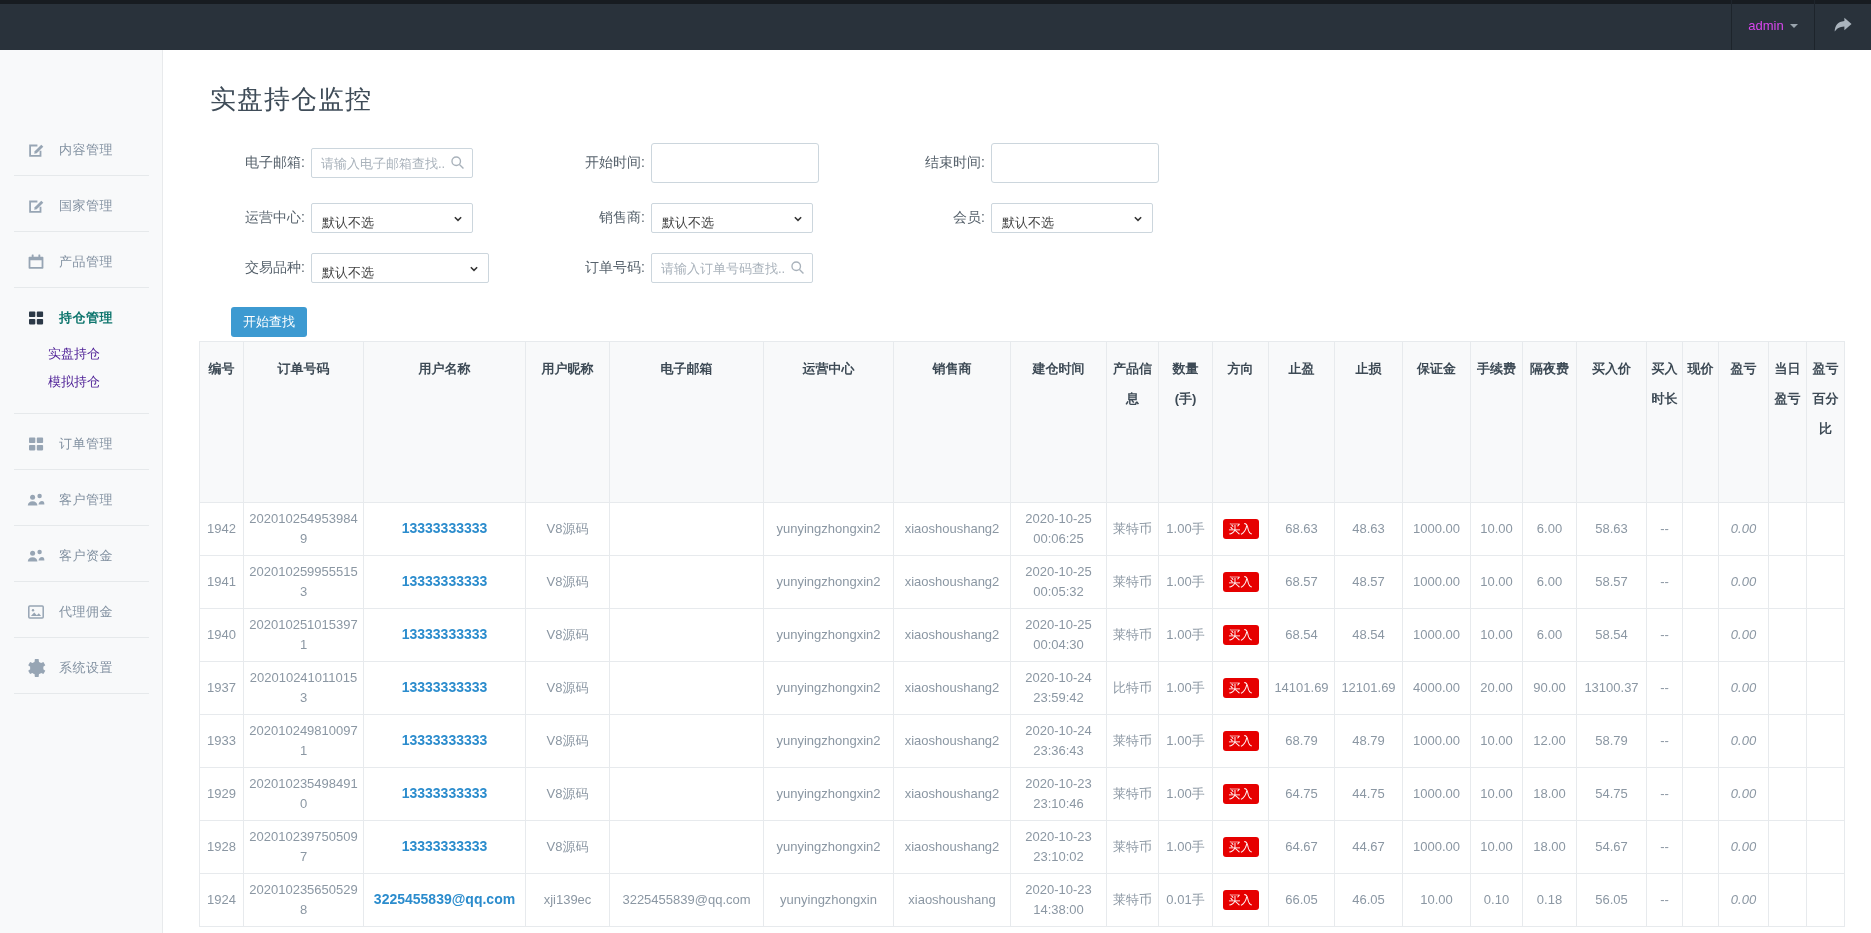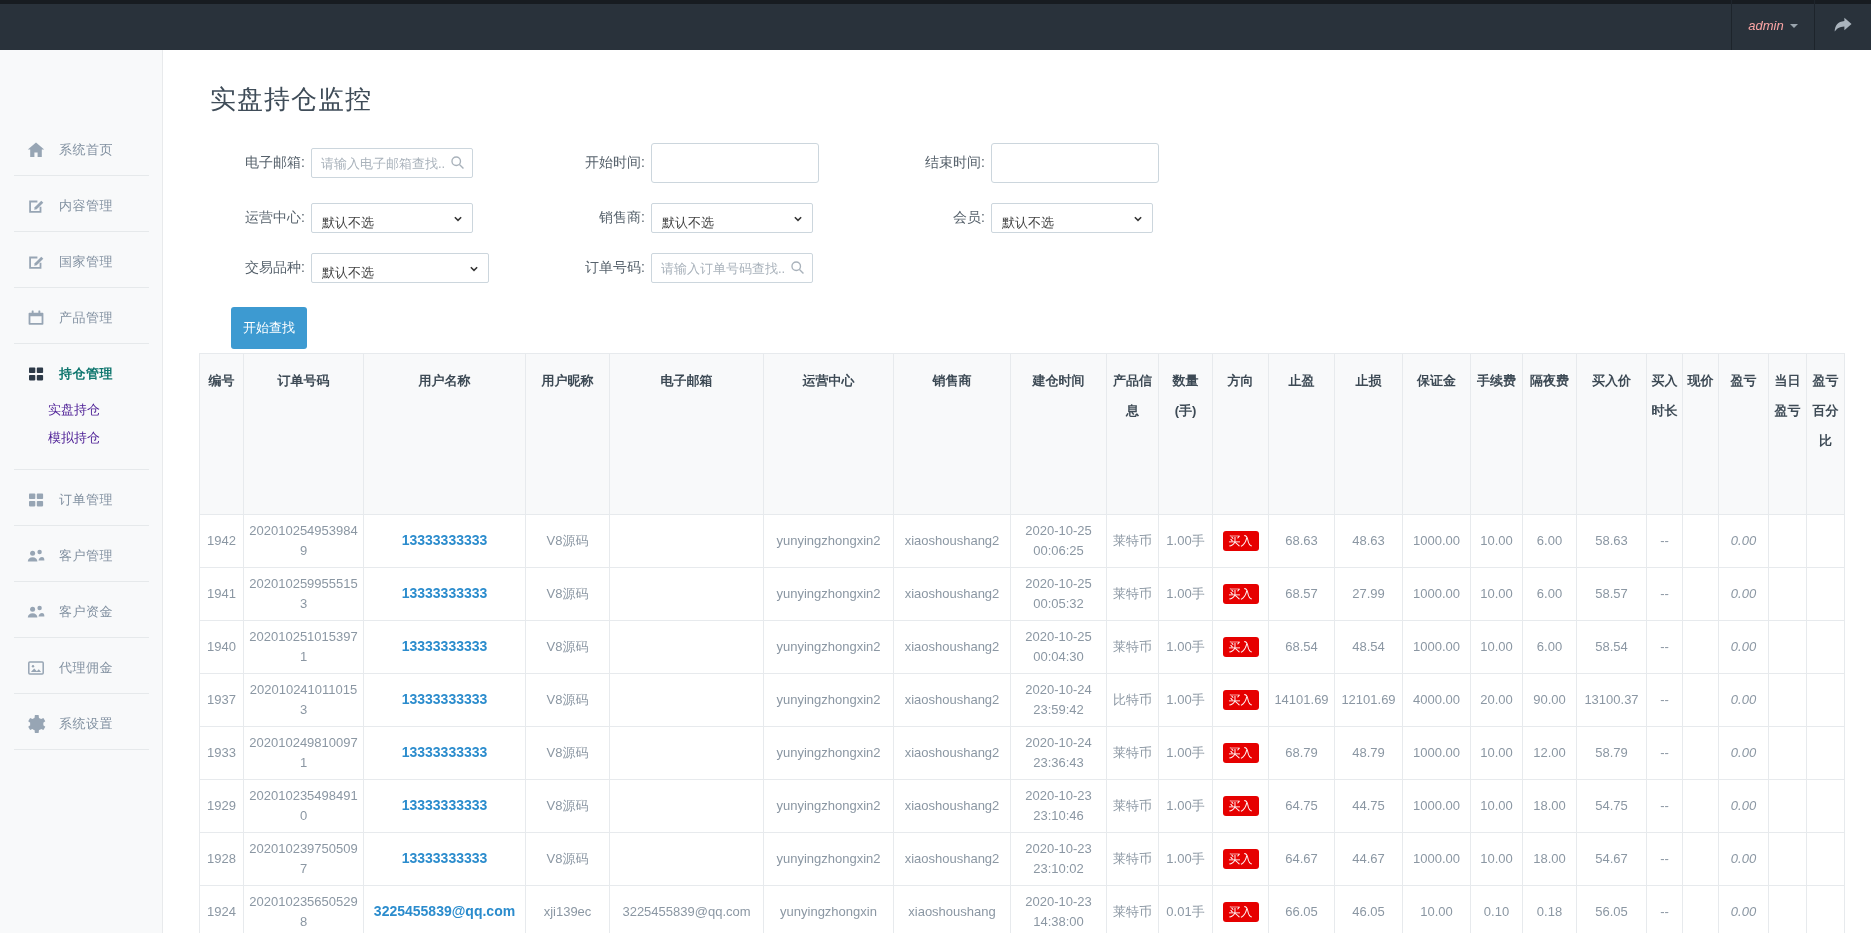--- a/index.html
+++ b/index.html
@@ -11,21 +11,21 @@
   }
   
   .topbar {
     height:50px; background:#29323b;
     box-shadow: inset 0 4px 0 0 #171c21;
     display:flex; justify-content:flex-end; align-items:stretch;
   }
   .user-box {
     width:84px; display:flex; align-items:center; justify-content:center; gap:6px;
     border-left:1px solid #1d242b; border-right:1px solid #1d242b;
-    color:#fca5a5; font-size:13px; cursor:pointer;font-style:italic;
+    color:#d946ef; font-size:13px; cursor:pointer;
   }
   .caret { width:0; height:0; border:4px solid transparent; border-top-color:#9aa5ae; margin-top:5px; }
   .logout-box { width:56px; display:flex; align-items:center; justify-content:center; cursor:pointer; }
   .logout-box svg { width:26px; height:22px; fill:#aab4bd; }
   
   .shell { display:flex; height:883px; }
   .sidebar {
     width:163px; background:#f8f9fa; border-right:1px solid #e8eaec;
     padding:70px 0 0 0; margin:0; list-style:none; flex-shrink:0;
   }
@@ -59,21 +59,21 @@
   .input-wrap .search-ic { position:absolute; right:7px; top:6px; width:17px; height:17px; color:#a9b2bb; }
   .input-date { width:168px; height:40px; border:1px solid #ccd6dd; border-radius:3px; outline:none; padding:0 8px; font-size:13px; }
   .select-box {
     position:relative; width:162px; height:30px; border:1px solid #ccd6dd; border-radius:2px;
     background:#fff; display:flex; align-items:flex-end; padding:0 26px 0 10px;
     font-size:13px; color:#444; cursor:pointer;
   }
   .select-box.wide { width:178px; }
   .select-box .chev { position:absolute; right:7px; top:8px; width:14px; height:14px; }
   .search-btn {
-    margin:24px 0 0 68px; width:76px; height:42px; border:none; border-radius:3px;
+    margin:24px 0 0 68px; width:76px; height:30px; border:none; border-radius:3px;
     background:var(--accent,#3d9ad1); color:#fff; font-size:13px; cursor:pointer;
     font-family:Liberation Mono, monospace;
   }
   
   .pos-table {
     margin:4px 0 0 36px; border-collapse:collapse; table-layout:fixed; width:1645px;
     font-size:13px;
   }
   .pos-table th {
     background:#f8f9fa; border:1px solid #e7eaed; vertical-align:top;
@@ -104,30 +104,20 @@
   </div>
   <div class="logout-box">
     <svg viewBox="0 0 24 24">
         <path d="M13.5 4.2 21.3 11l-7.8 6.8v-4.3C8 13.6 5 15.9 2.9 19.2c.3-6.2 3.3-10.9 10.6-11.5Z"></path>
       </svg>
   </div>
 </div>
 
 <div class="shell">
   <ul class="sidebar" id="sidebar">
-      <li class="nav-block">
-        <div class="nav-row">
-          <span class="nav-icon">
-            <svg viewBox="0 0 20 20">
-              <path d="M10 2.4 1.8 9.6h2.4V17h4.2v-4.6h3.2V17h4.2V9.6h2.4Z"></path>
-            </svg>
-          </span>
-          <span class="nav-label">系统首页</span>
-        </div>
-      </li>
       <li class="nav-block">
         <div class="nav-row">
           <span class="nav-icon">
             <svg viewBox="0 0 20 20">
               <path d="M3.2 4.6h8.2v1.8H5v8.6h8.6v-4.2h1.8v6H3.2Z"></path>
               <path d="M8.7 11.3 15.3 4.7l2 2-6.6 6.6-2.5.5Z"></path>
             </svg>
           </span>
           <span class="nav-label">内容管理</span>
         </div>
@@ -403,21 +393,21 @@
             <td>yunyingzhongxin2</td>
             <td>xiaoshoushang2</td>
             <td class="time-cell">
               <div>2020-10-25</div>
               <div>00:05:32</div>
             </td>
             <td>莱特币</td>
             <td>1.00手</td>
             <td><span class="badge-buy">买入</span></td>
             <td>68.57</td>
-            <td>27.99</td>
+            <td>48.57</td>
             <td>1000.00</td>
             <td>10.00</td>
             <td>6.00</td>
             <td>58.57</td>
             <td>--</td>
             <td></td>
             <td><span class="pnl-italic">0.00</span></td>
             <td></td>
             <td></td>
           </tr>

